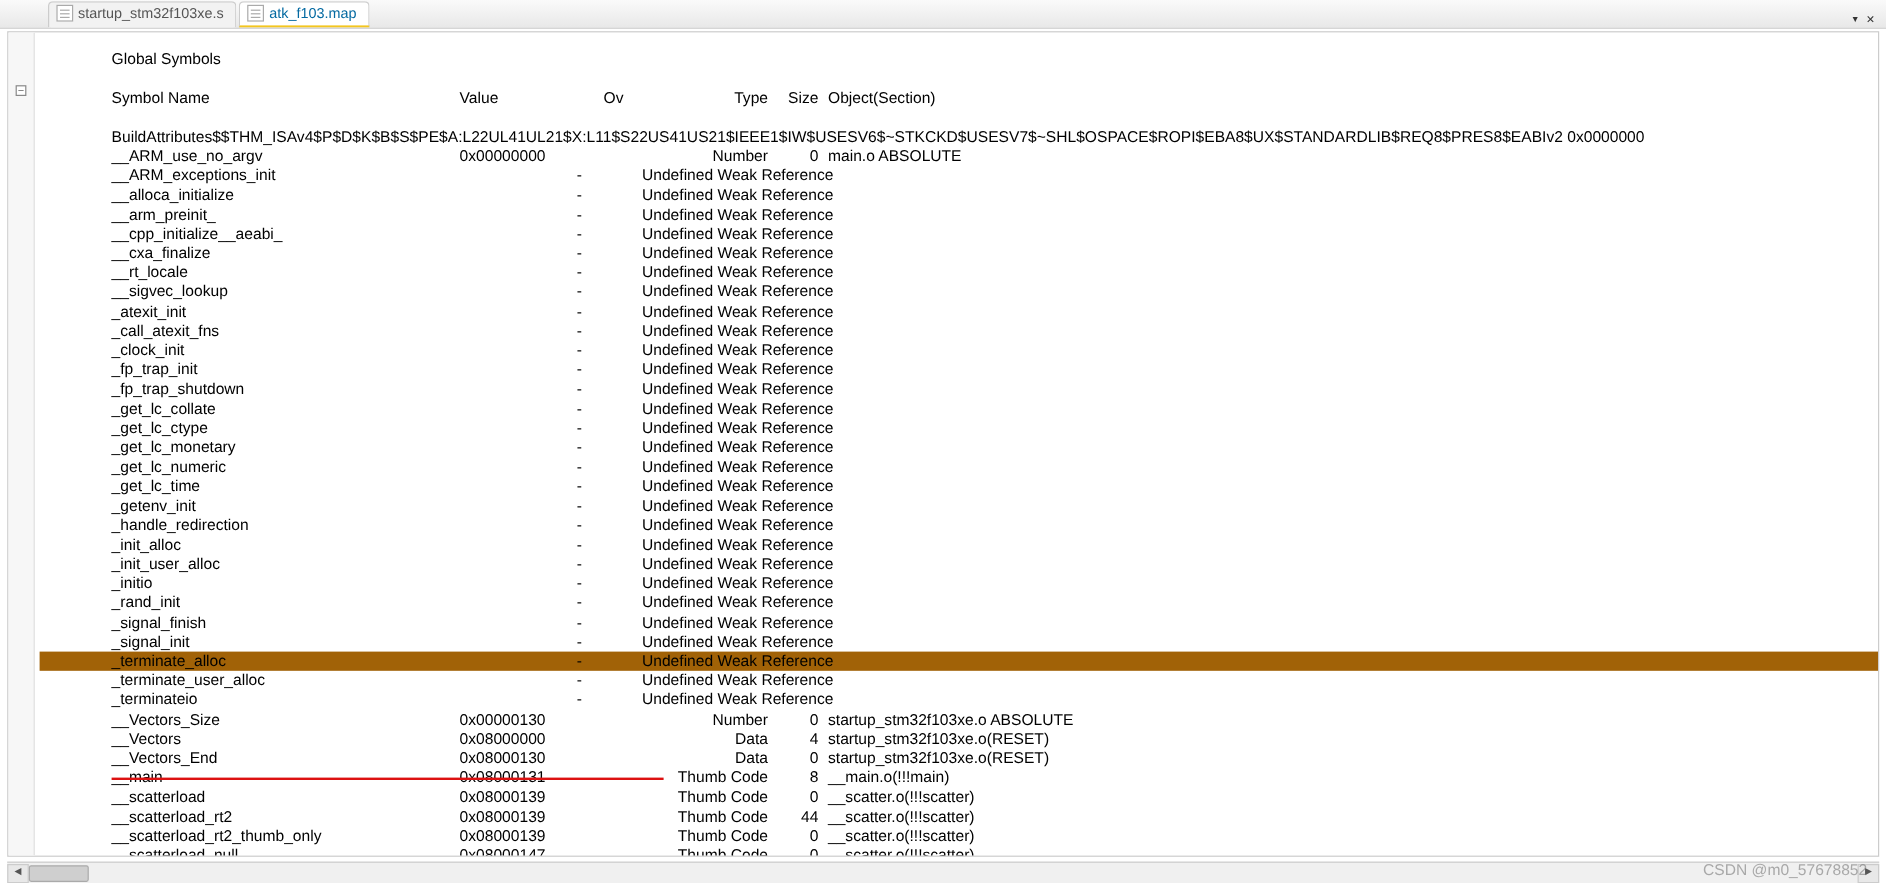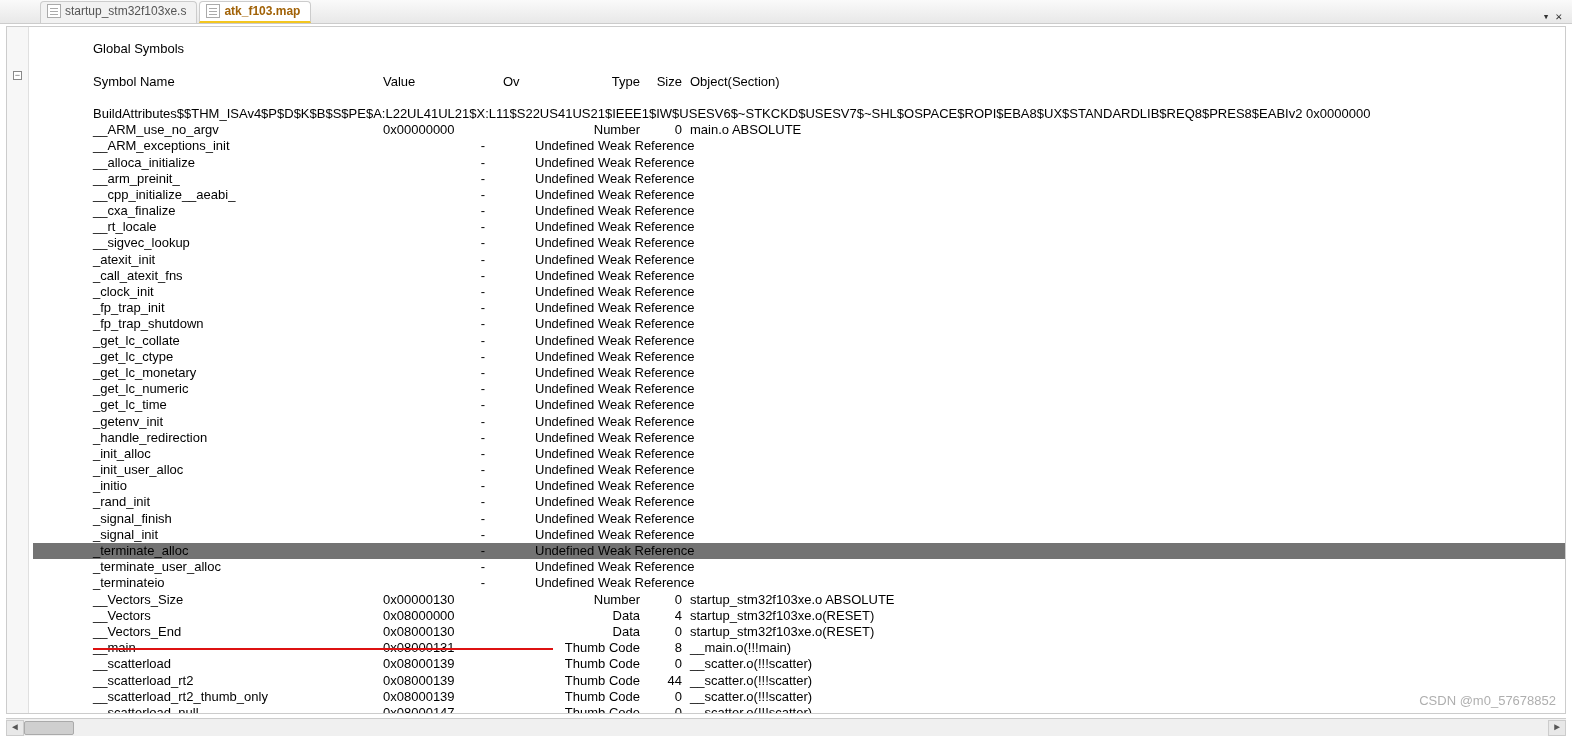--- a/index.html
+++ b/index.html
@@ -31,23 +31,23 @@
     display: flex;
     align-items: flex-start;
     gap: 4px;
     cursor: pointer;
     font-family: Tahoma, sans-serif;
     font-size: 12px;
   }
   .tab.inactive { background: #f2f2f2; color: #555; }
   .tab.active {
     background: #fff;
-    font-weight: bold;
+    font-weight: normal;
     border-bottom: 2px solid #f3c61f;
-    color: #a16207;
+    color: #0369a1;
   }
   .tab-icon {
     width: 14px; height: 14px;
     display: inline-block;
     border: 1px solid #aaa;
     background: #fff;
     position: relative;
   }
   .tab-icon::before {
     content: ""; position: absolute; left: 2px; top: 3px; right: 2px;
@@ -84,21 +84,21 @@
     position: absolute; left: 0; top: 0; bottom: 0; width: 22px;
     background: #f7f7f7; border-right: 1px solid #e0e0e0;
   }
   .fold-toggle {
     position: absolute; left: 6px; top: 44px;
     width: 9px; height: 9px; border: 1px solid #888;
     color: #666; font-size: 9px; line-height: 8px; text-align: center;
     background: #fff; cursor: pointer;
   }
   .row { height: 16.2px; display: flex; }
-  .row.hl { background: #737373; }
+  .row.hl { background: #a16207; }
   .col-name  { display:inline-block; width: 350px; padding-left: 60px; }
   .col-value { display:inline-block; width: 120px; }
   .col-ov    { display:inline-block; width: 32px;  }
   .col-type  { display:inline-block; width: 105px; text-align:right;}
   .col-size  { display:inline-block; width: 50px;  text-align: right; padding-right:8px;}
   .col-obj   { display:inline-block;text-align:right; }
   .underline-red {
     position: absolute;
     height: 2px; background: #d11;
     z-index: 5;
@@ -109,21 +109,21 @@
     display: flex; align-items: center;
   }
   .hscroll .btn {
     width: 18px; height: 16px; background: #e8e8e8; border: 1px solid #ccc;
     text-align:center; font-size:10px; line-height:14px; color:#555; cursor:pointer;
   }
   .hscroll .track { flex:1; height:16px; position:relative; }
   .hscroll .thumb { position:absolute; left:0; width:50px; top:1px; bottom:1px;
     background:#cfcfcf; border:1px solid #aaa; border-radius:2px; cursor:pointer;}
   .watermark {
-    position: absolute; right: 16px; bottom: 28px;
+    position: absolute; right: 16px; bottom: 4px;
     color: rgba(120,120,120,0.6);
     font-family: Tahoma, sans-serif; font-size: 13px;
   }
   .heading { padding-left: 60px; }
 </style>
 </head>
 <body>
 
 <div class="tab-bar">
   <div class="tab inactive">

